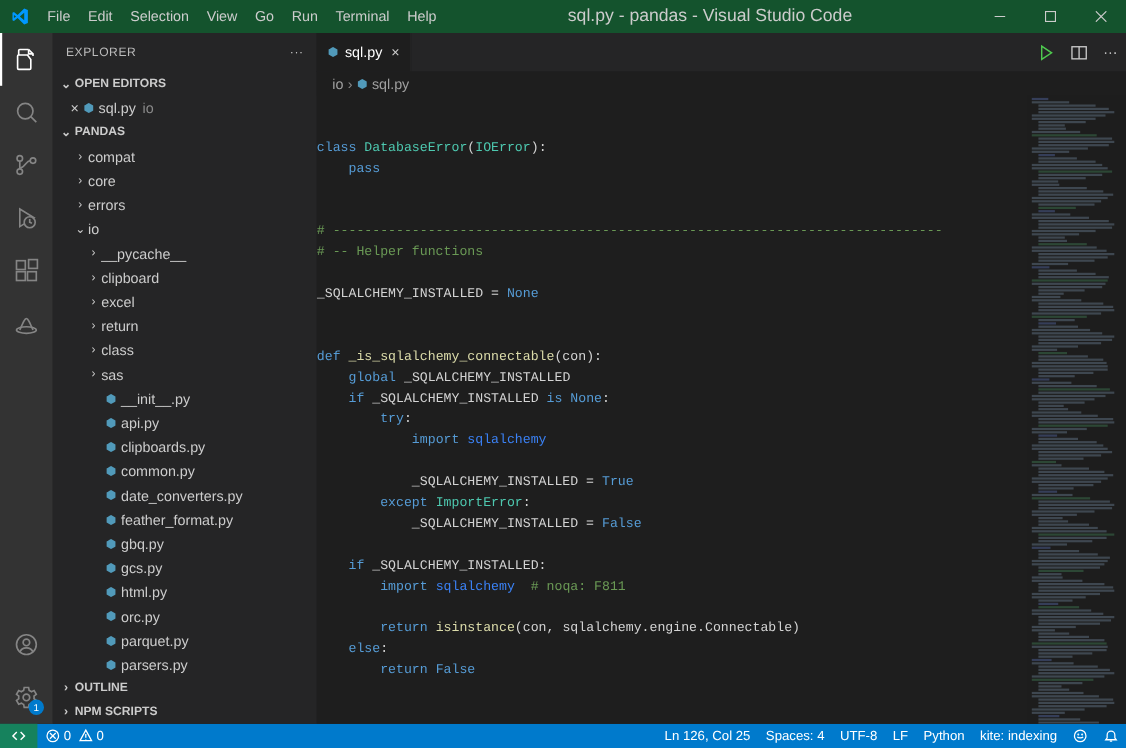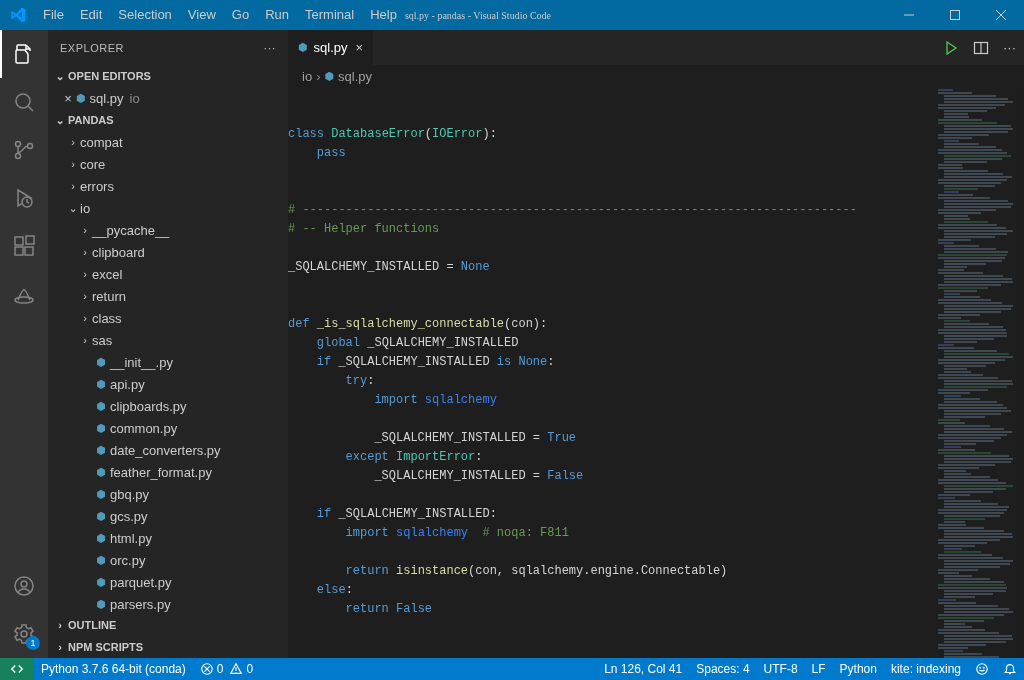--- a/index.html
+++ b/index.html
@@ -1,21 +1,21 @@
 <!DOCTYPE html>
 <html><head>
 <meta charset="utf-8">
 <style>
 * { margin:0; padding:0; box-sizing:border-box; }
 body { font-family:"Segoe UI",-apple-system,sans-serif; font-size:13px; background:#1e1e1e; color:#cccccc; width:1024px; height:680px; overflow:hidden; user-select:none; }
-.titlebar { height:30px; background:#0369a1; display:flex; align-items:center; }
+.titlebar { height:30px; background:#14532d; display:flex; align-items:center; }
 .titlebar-logo { width:35px; display:flex; justify-content:center; align-items:center; }
 .menu-items { display:flex; }
 .menu-item { padding:0 8px; line-height:30px; color:#cccccc; cursor:pointer; }
-.titlebar-title { flex:1; color:#cccccc; font-size:10px;font-family:Liberation Serif, serif; }
+.titlebar-title { flex:1; text-align:center; color:#cccccc; font-size:16px; }
 .win-controls { display:flex; }
 .win-btn { width:46px; height:30px; display:flex; align-items:center; justify-content:center; color:#cccccc; cursor:pointer; }
 .main { display:flex; height:628px; }
 .activitybar { width:48px; background:#333333; display:flex; flex-direction:column; align-items:center; }
 .activity-item { width:48px; height:48px; display:flex; align-items:center; justify-content:center; color:#858585; cursor:pointer; position:relative; }
 .activity-item.active { color:#ffffff; }
 .activity-item.active::before { content:""; position:absolute; left:0; top:0; bottom:0; width:2px; background:#fff; }
 .activity-spacer { flex:1; }
 .activity-badge { position:absolute; bottom:8px; right:8px; background:#007acc; color:#fff; border-radius:10px; font-size:9px; min-width:14px; height:14px; line-height:14px; text-align:center; }
 .sidebar { width:240px; background:#252526; display:flex; flex-direction:column; overflow:hidden; }
@@ -549,38 +549,37 @@
 </div>
 
 <div class="statusbar">
   <div class="status-left">
     <div class="status-item status-remote">
         <svg width="14" height="14" viewBox="0 0 16 16" fill="none" stroke="#fff" stroke-width="1.5">
           <polyline points="6,4 2,8 6,12"></polyline>
           <polyline points="10,4 14,8 10,12"></polyline>
         </svg>
       </div>
-    <div class="status-item">Python 3.7.6 64-bit (conda)</div>
     <div class="status-item">
       <svg width="14" height="14" viewBox="0 0 16 16" fill="none" stroke="#fff" stroke-width="1.3">
           <circle cx="8" cy="8" r="6"></circle>
           <line x1="5" y1="5" x2="11" y2="11"></line>
           <line x1="11" y1="5" x2="5" y2="11"></line>
         </svg>
       <span style="margin:0 6px 0 3px;">0</span>
       <svg width="14" height="14" viewBox="0 0 16 16" fill="none" stroke="#fff" stroke-width="1.3">
           <polygon points="8,2 14,13 2,13"></polygon>
           <line x1="8" y1="6" x2="8" y2="10"></line>
           <line x1="8" y1="11.5" x2="8" y2="12"></line>
         </svg>
       <span style="margin-left:3px;">0</span>
     </div>
   </div>
   <div class="status-right">
-    <div class="status-item">Ln 126, Col 41</div>
+    <div class="status-item">Ln 126, Col 25</div>
     <div class="status-item">Spaces: 4</div>
     <div class="status-item">UTF-8</div>
     <div class="status-item">LF</div>
     <div class="status-item">Python</div>
     <div class="status-item">kite: indexing</div>
     <div class="status-item">
         <svg width="14" height="14" viewBox="0 0 16 16" fill="none" stroke="#fff" stroke-width="1.3">
           <circle cx="8" cy="8" r="6"></circle>
           <path d="M5 9c1 1.5 5 1.5 6 0"></path>
           <circle cx="6" cy="6.5" r="0.4" fill="#fff"></circle>

